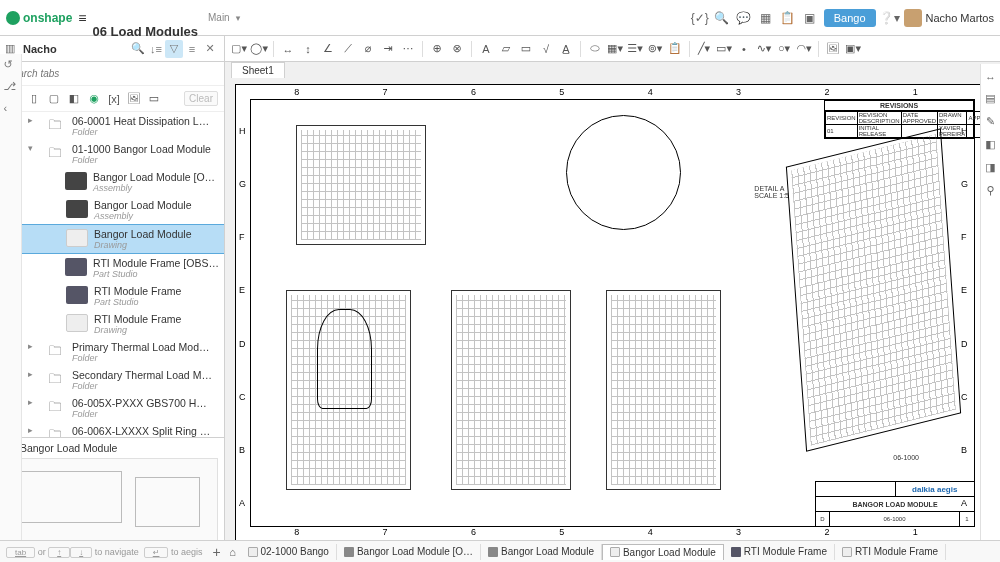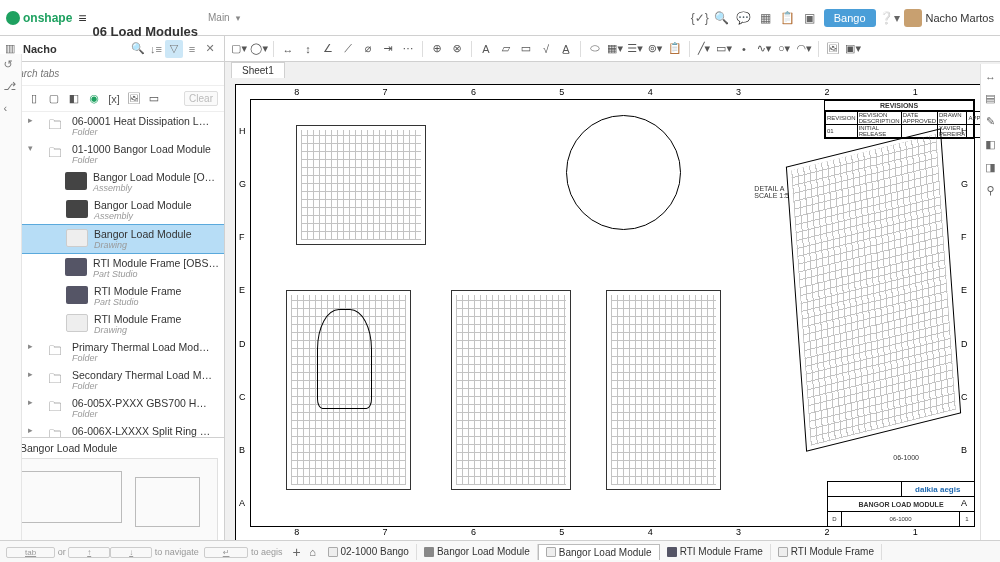--- a/index.html
+++ b/index.html
@@ -72,21 +72,21 @@
 .drawing-area { flex: 1; padding: 22px 10px 6px 10px; position: relative; }
 .sheet { width: 100%; height: 100%; background: #fff; border: 1px solid #000; position: relative; }
 .frame-inner { position: absolute; inset: 14px; border: 1px solid #000; }
 
 .zone-h { position: absolute; font-size: 9px; color:#000; }
 .zone-v { position: absolute; font-size: 9px; color:#000; }
 .revblock { position: absolute; top: 15px; right: 15px; width: 150px; border: 1px solid #000; font-size: 6px; }
 .revblock .rtitle { text-align:center; border-bottom:1px solid #000; padding:1px; font-weight:600; font-size:7px; }
 .revblock table { width:100%; border-collapse: collapse; }
 .revblock td { border:1px solid #000; padding:0 1px; }
-.titleblock { position: absolute; bottom: 14px; right: 14px; width: 148px; height: 46px; border: 1px solid #000; font-size: 6px; display:flex; flex-direction:column; }
+.titleblock { position: absolute; bottom: 14px; right: 14px; width: 160px; height: 46px; border: 1px solid #000; font-size: 6px; display:flex; flex-direction:column; }
 .titleblock .row { flex:1; display:flex; border-bottom:1px solid #000;}
 .titleblock .row:last-child{border-bottom:none;}
 .titleblock .cell { border-right:1px solid #000; padding:1px 2px; display:flex; align-items:center; }
 .titleblock .cell:last-child{border-right:none;}
 .titleblock .big { font-size:7px; font-weight:600; justify-content:center; flex:1;}
 .brand { color:#1e68b0; font-weight:600; font-size:8px;}
 .detail-note { position:absolute; top: 100px; right: 200px; font-size:7px; }
 .iso-label { position:absolute; bottom: 80px; right: 70px; font-size:7px; }
 
 
@@ -95,21 +95,21 @@
 .tank { position:absolute; border:1.5px solid #000; border-radius: 40% 40% 10% 10%; }
 .circ { position:absolute; border:1px solid #000; border-radius:50%; }
 
 
 .rtool { position:absolute; right:0; top:28px; bottom:0; width:20px; background:#fff; border-left:1px solid #e0e0e0; display:flex; flex-direction:column; align-items:center; gap:10px; padding-top:6px; }
 .rtool .ri { font-size:11px; color:#666; cursor:pointer; }
 
 
 .tabstrip { position: absolute; bottom: 0; left: 0; right: 0; height: 22px; border-top: 1px solid #d0d0d0; background: #f8f8f8; display: flex; align-items: center; padding: 0 6px; gap: 0; overflow:hidden; }
 .tabstrip .hint { font-size: 9px; color:#999; flex:0 0 auto; padding-right:6px; }
-.tabstrip .kbd { border:1px solid #ccc; padding:0 18px; border-radius:2px; font-size:8px;text-decoration:underline; }
+.tabstrip .kbd { border:1px solid #ccc; padding:0 8px; border-radius:2px; font-size:8px;text-decoration:underline; }
 .tabstrip .plus { width:16px; text-align:center; cursor:pointer; font-size:14px; color:#666; }
 .tabstrip .btab { display:flex; align-items:center; gap:3px; padding: 2px 7px; border-right:1px solid #ddd; font-size:10px; cursor:pointer; white-space:nowrap; }
 .tabstrip .btab.active { background:#fff; border:1px solid #bbb; border-bottom:none; }
 .tabstrip .ti { width:10px; height:10px; background:#888; border-radius:1px; }
 .tabstrip .ti.draw { background:#eee; border:1px solid #aaa; }
 .tabstrip .ti.blue { background:#556; }
 </style>
 </head>
 <body>
 
@@ -431,20 +431,24 @@
   </span>
   <span class="plus">+</span>
   <span class="plus" style="font-size:11px;">⌂</span>
   <div id="btabs" style="display:flex;">
       <div class="btab">
         <span class="ti draw"></span>
         <span>02-1000 Bango</span>
       </div>
       <div class="btab">
         <span class="ti "></span>
+        <span>Bangor Load Module [O…</span>
+      </div>
+      <div class="btab">
+        <span class="ti "></span>
         <span>Bangor Load Module</span>
       </div>
       <div class="btab active">
         <span class="ti draw"></span>
         <span>Bangor Load Module</span>
       </div>
       <div class="btab">
         <span class="ti blue"></span>
         <span>RTI Module Frame</span>
       </div>

